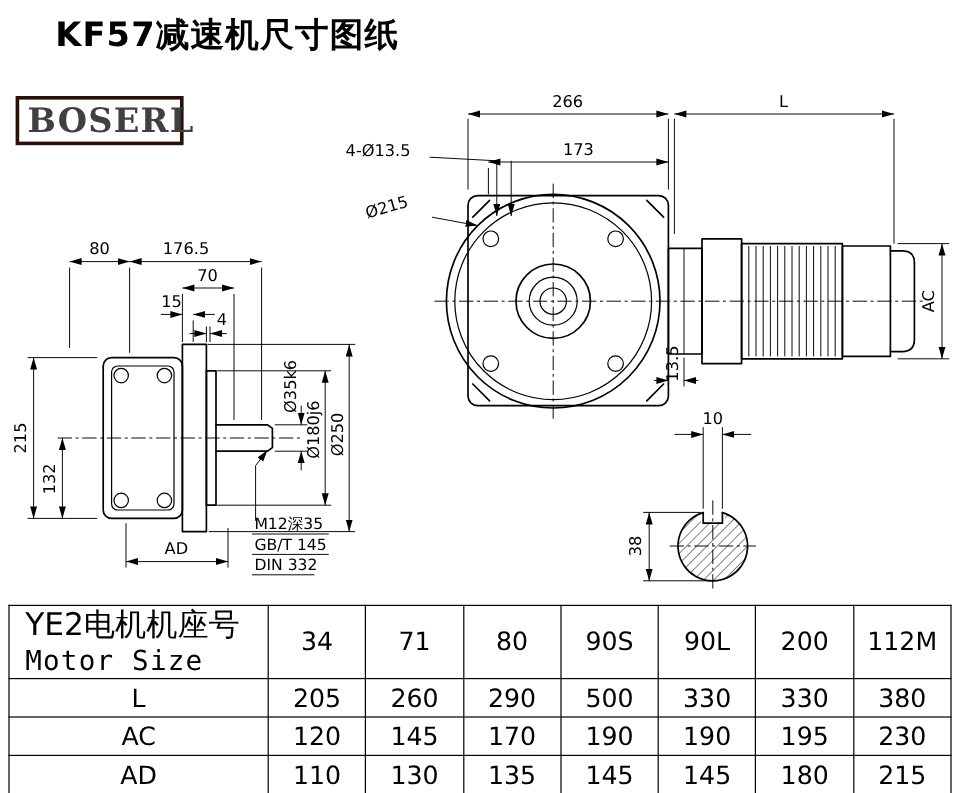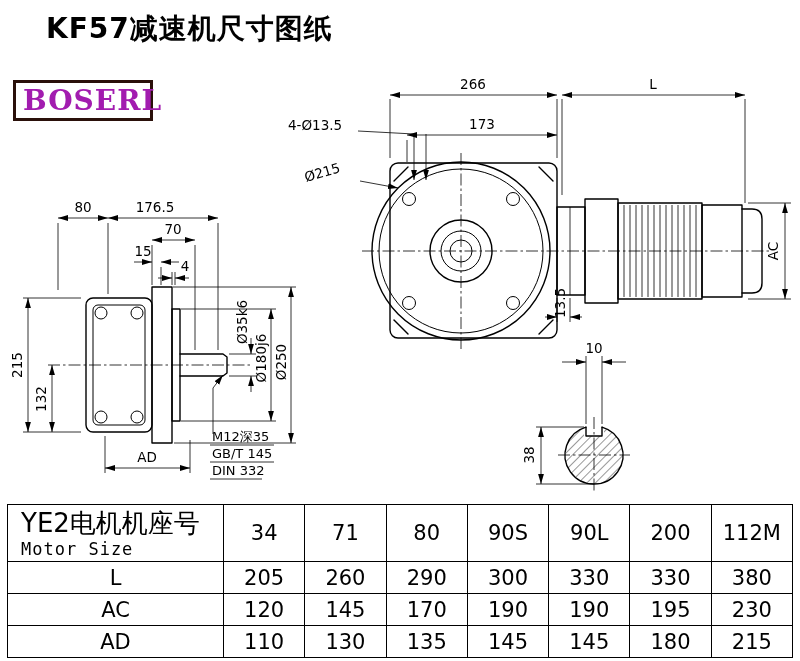--- a/index.html
+++ b/index.html
@@ -12,42 +12,42 @@
     position: absolute; left: 46px; top: 10px;
     font-size: 28px; font-weight: bold; letter-spacing: 1px; white-space: nowrap;
   }
   .logo {
     position: absolute; left: 13px; top: 80px; width: 140px; height: 41px;
     border: 3px solid #2a100a; background: #fff;
     display: flex; align-items: center; padding-left: 7px;
   }
   .logo-text {
     font-family: "DejaVu Serif", serif; font-weight: bold;
-    font-size: 28px; color: #a21caf; letter-spacing: 1px; line-height: 1;
+    font-size: 28px; color: #404040; letter-spacing: 1px; line-height: 1;
   }
   svg.drawing { position: absolute; left: 0; top: 0; }
   .ol { fill: none; stroke: #000; stroke-width: 1.4; stroke-linejoin: round; stroke-linecap: round; }
   .w1 { fill: none; stroke: #000; stroke-width: 1; }
   .tl { fill: none; stroke: #000; stroke-width: 0.8; }
   .cl { fill: none; stroke: #000; stroke-width: 0.8; stroke-dasharray: 12 3 2.5 3; }
   text.dt { font-family: "DejaVu Sans", sans-serif; font-size: 13.5px; fill: #000; }
   text.nt { font-family: "DejaVu Sans", sans-serif; font-size: 13px; fill: #000; }
 
   .dim-table { position: absolute; left: 7px; top: 504px; width: 786px; }
   .dim-table table { border-collapse: collapse; width: 100%; table-layout: fixed; }
   .dim-table td {
     border: 1.5px solid #000; text-align: center; vertical-align: middle;
     font-size: 21px; padding: 0; overflow: hidden;
   }
   tr.hdr { height: 57px; }
   tr.datarow { height: 32px; }
   col.c0 { width: 216px; }
   td.first { text-align: left; padding-left: 13px; }
   .hdr-cn { font-size: 26px; line-height: 1.25; }
-  .hdr-en { font-family: "DejaVu Sans Mono", monospace; font-size: 17px; letter-spacing: 1px; line-height: 1.2; }
+  .hdr-en { font-family: "DejaVu Sans Mono", monospace; font-size: 23px; letter-spacing: 1px; line-height: 1.2; }
   td.lab { text-align: center; padding-left: 0; }
 </style>
 </head>
 <body>
 
 <div class="page">
 
   <div class="title">KF57减速机尺寸图纸</div>
 
   <div class="logo">
@@ -262,21 +262,21 @@
           <td>90S</td>
           <td>90L</td>
           <td>200</td>
           <td>112M</td>
         </tr>
         <tr class="datarow">
           <td class="first lab">L</td>
           <td>205</td>
           <td>260</td>
           <td>290</td>
-          <td>300</td>
+          <td>500</td>
           <td>330</td>
           <td>330</td>
           <td>380</td>
         </tr>
         <tr class="datarow">
           <td class="first lab">AC</td>
           <td>120</td>
           <td>145</td>
           <td>170</td>
           <td>190</td>

